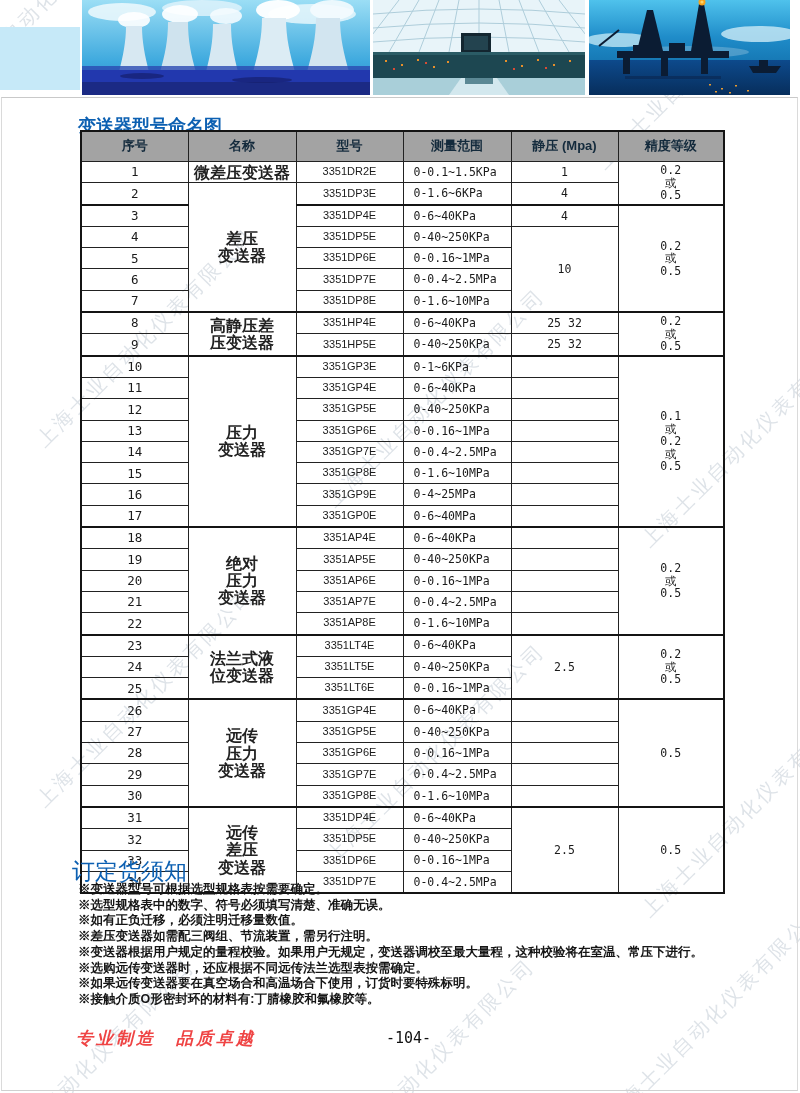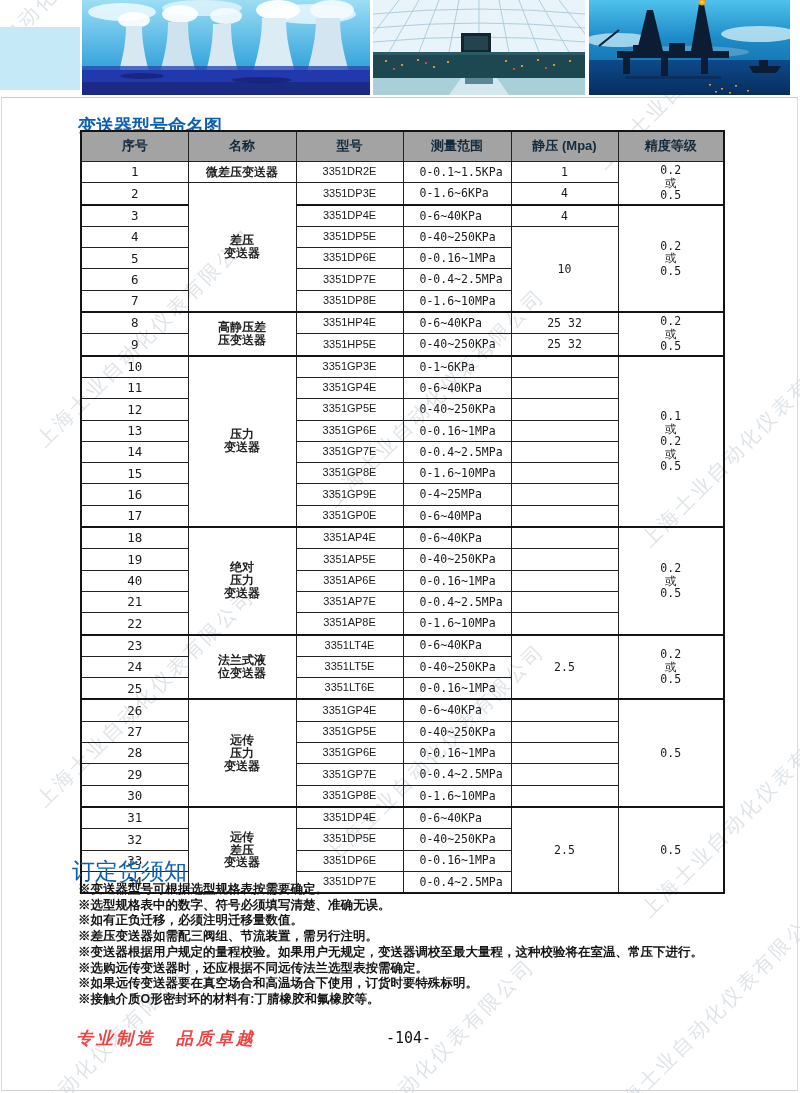--- a/index.html
+++ b/index.html
@@ -21,23 +21,23 @@
   
   .spec-table{position:absolute;left:80px;top:130px;border-collapse:collapse;table-layout:fixed;
               border:2px solid #141414;}
   .spec-table th,.spec-table td{border:1px solid #222;padding:0;vertical-align:middle;
               text-align:center;line-height:1.08;}
   .spec-table th{height:29px;background:#a3a3a3;font-size:13px;color:#132a3c;font-weight:bold;}
   .spec-table td{height:20.3px;font-size:12px;}
   .spec-table td.num{font-family:"DejaVu Sans Mono",monospace;font-size:12.5px;}
   .spec-table td.model{font-family:Liberation Sans, sans-serif;font-size:11px;}
   .spec-table td.range{font-family:"DejaVu Sans Mono",monospace;font-size:11.5px;
-              text-align:left;padding-left:16px;}
+              text-align:left;padding-left:10px;}
   .spec-table td.stat,.spec-table td.acc{font-family:"DejaVu Sans Mono",monospace;font-size:11.5px;}
-  .spec-table td.name{font-size:12px;font-weight:bold;color:#222;}
+  .spec-table td.name{font-size:16px;font-weight:bold;color:#222;}
   .spec-table tr.sec td{border-top:2px solid #141414;}
   
   .notes{position:absolute;left:78px;top:882px;width:650px;font-size:12.5px;font-weight:bold;
          line-height:15.7px;color:#151515;}
   
   .footer-tagline{position:absolute;left:76px;top:1027px;font-size:17px;font-weight:bold;
          font-style:italic;letter-spacing:3px;color:#ef4444;}
   .page-number{position:absolute;left:386px;top:1029px;font-size:15px;
          font-family:"DejaVu Sans Mono",monospace;color:#111;}
   
@@ -324,21 +324,21 @@
           <td class="stat"></td>
           <td class="acc" rowspan="5">0.2<br>或<br>0.5</td>
         </tr>
         <tr>
           <td class="num">19</td>
           <td class="model">3351AP5E</td>
           <td class="range">0-40~250KPa</td>
           <td class="stat"></td>
         </tr>
         <tr>
-          <td class="num">40</td>
+          <td class="num">20</td>
           <td class="model">3351AP6E</td>
           <td class="range">0-0.16~1MPa</td>
           <td class="stat"></td>
         </tr>
         <tr>
           <td class="num">21</td>
           <td class="model">3351AP7E</td>
           <td class="range">0-0.4~2.5MPa</td>
           <td class="stat"></td>
         </tr>

